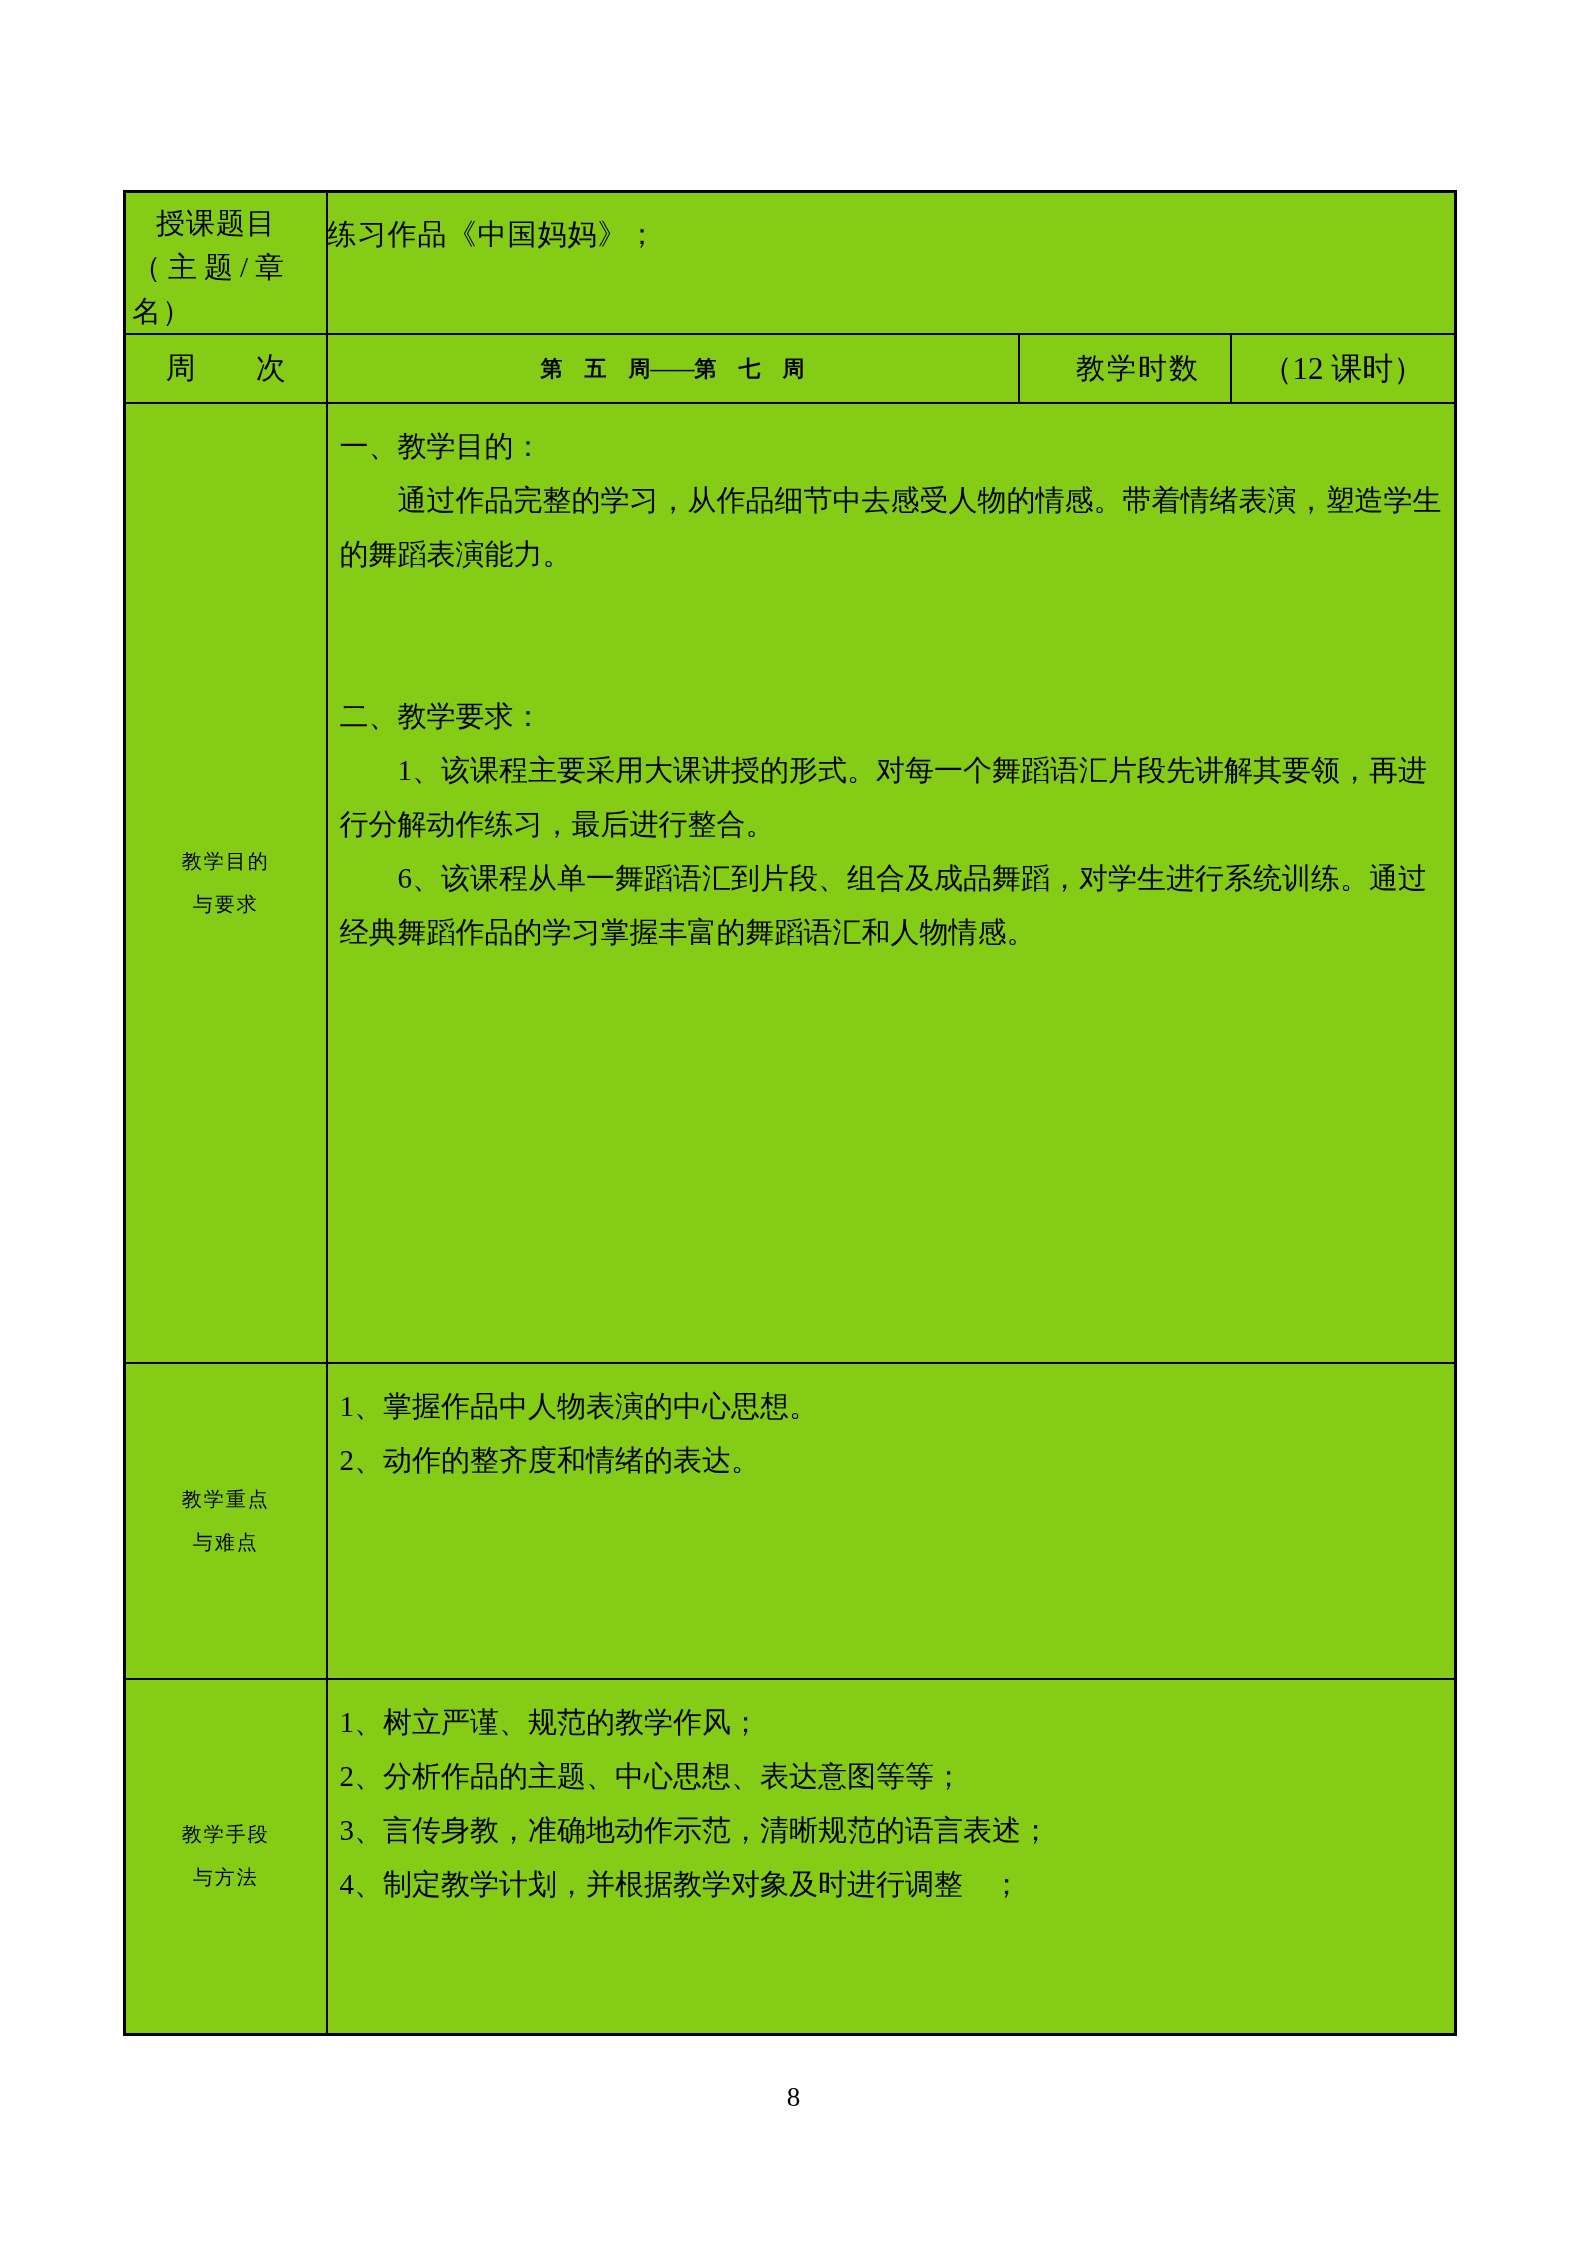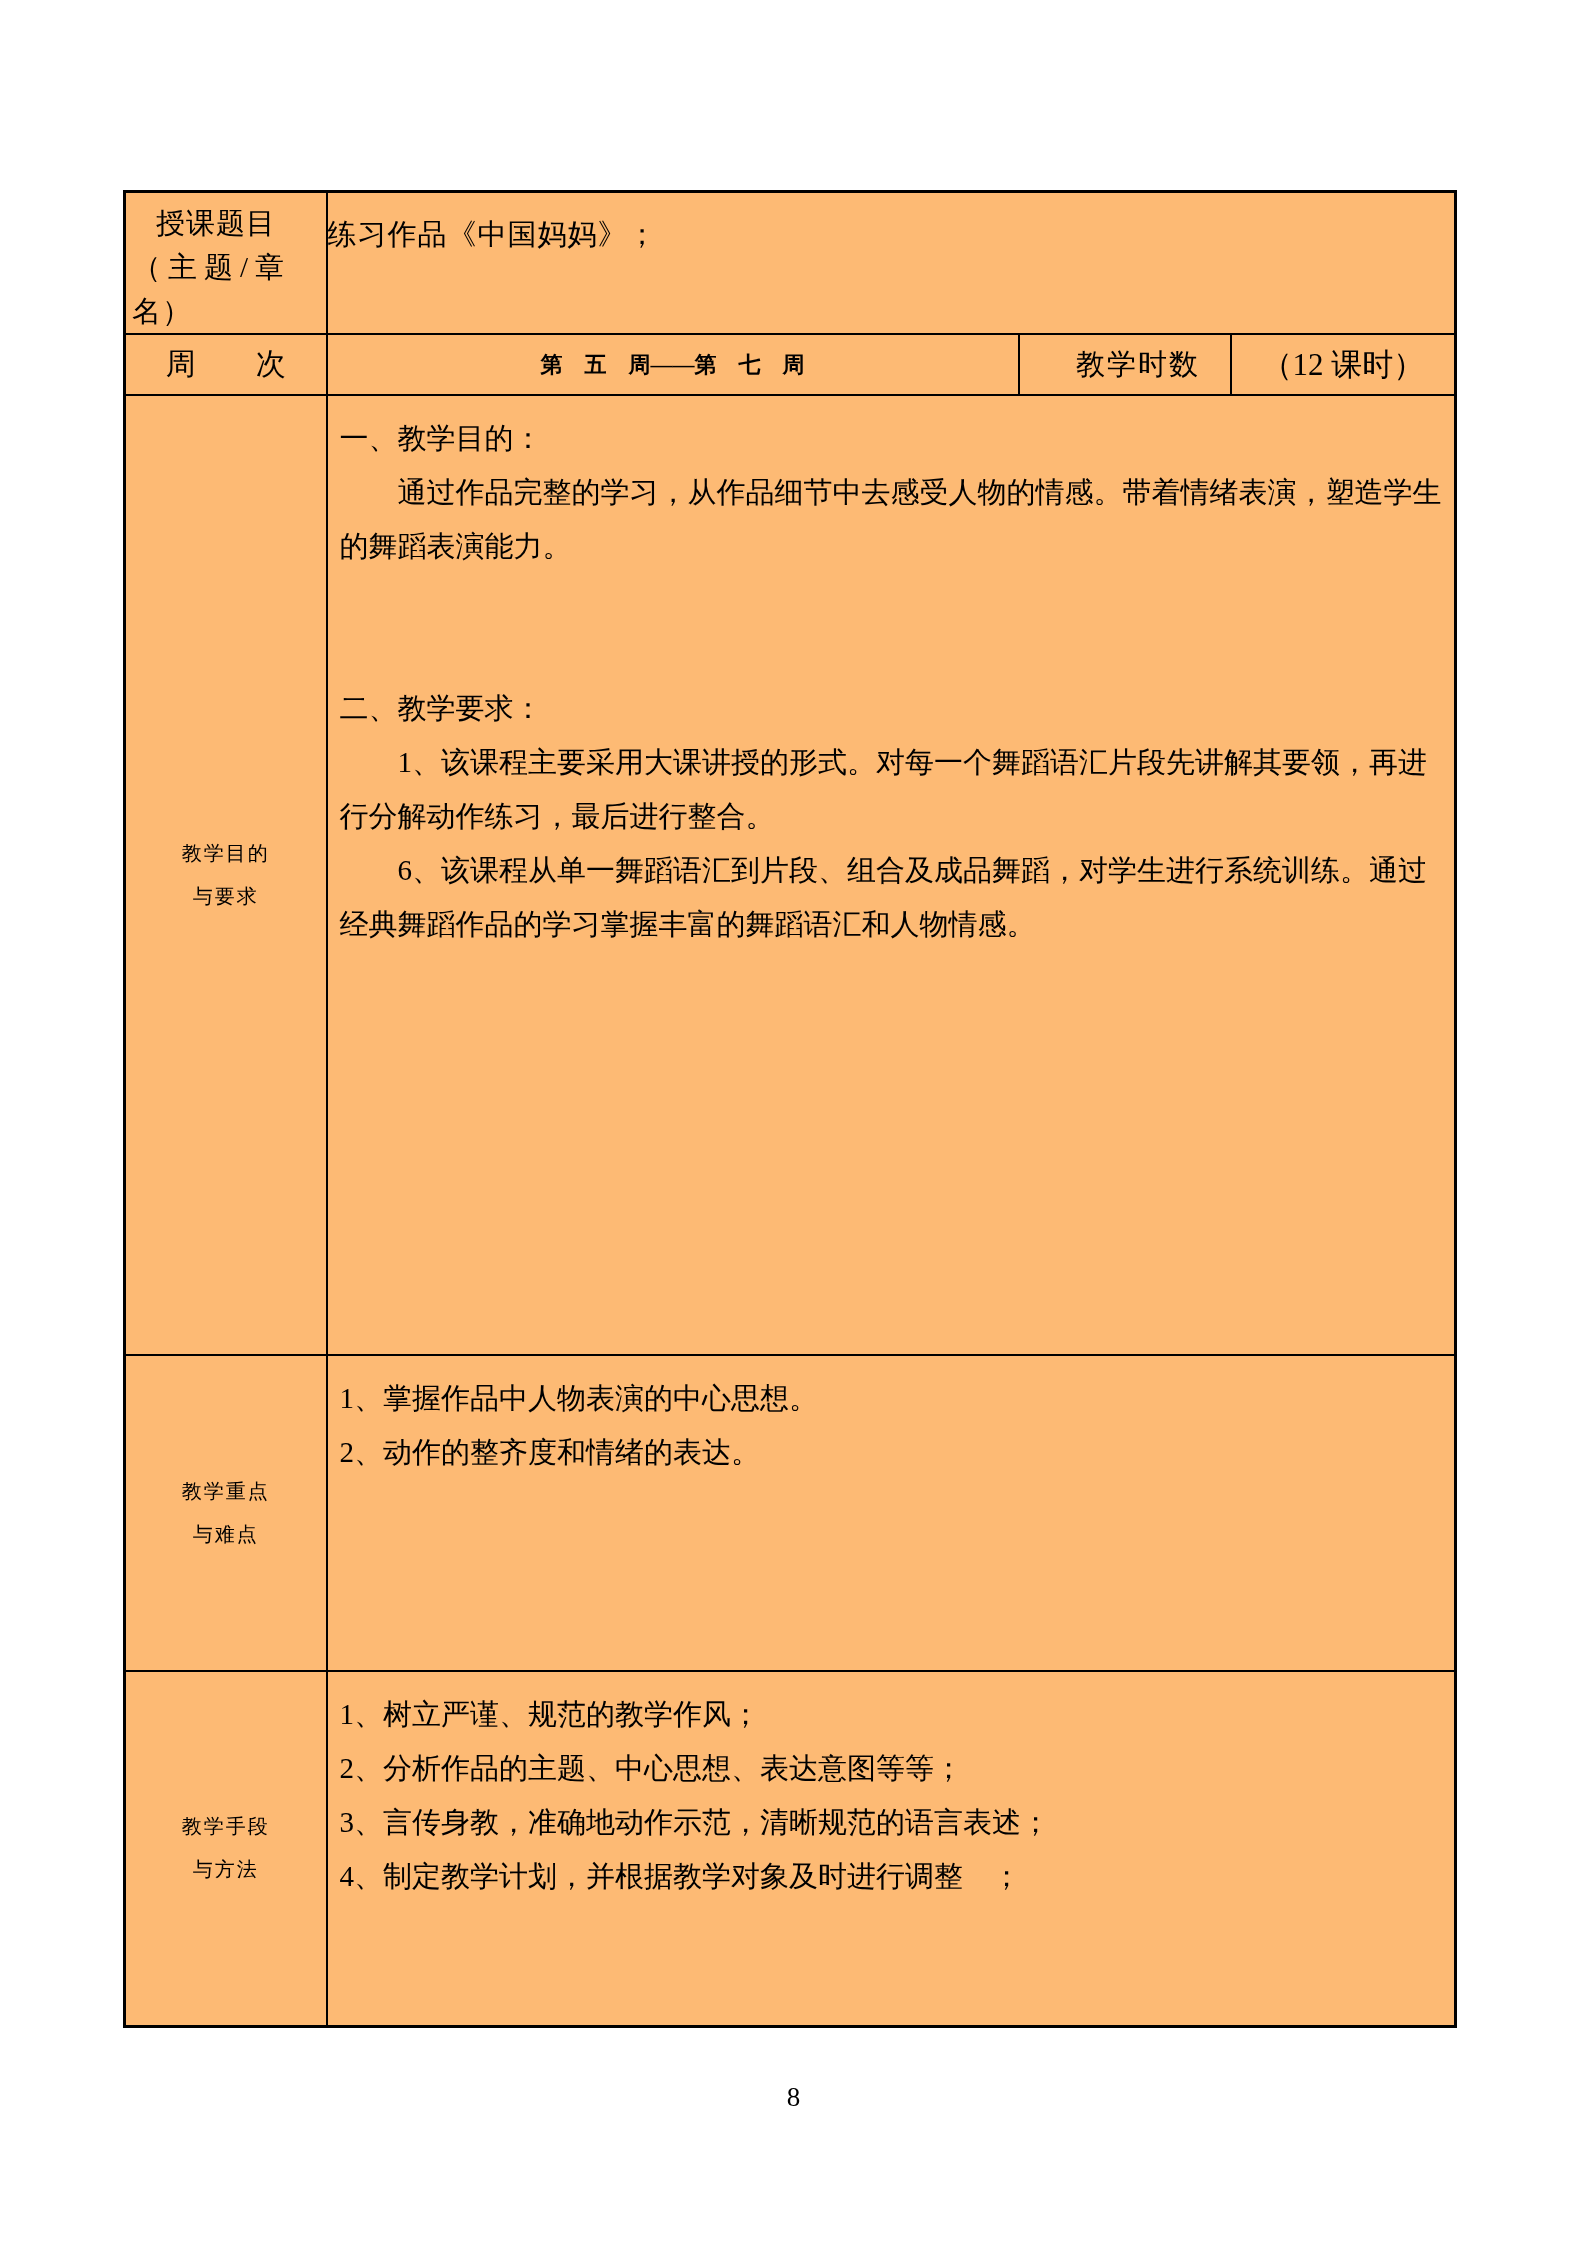--- a/index.html
+++ b/index.html
@@ -12,31 +12,31 @@
     font-family: "Liberation Serif", "DejaVu Serif", serif;
     color: #000000;
     overflow: hidden;
   }
   table.plan {
     position: absolute;
     left: 123px; top: 190px;
     width: 1331px;
     border-collapse: collapse;
     table-layout: fixed;
-    background: #fdba74;
+    background: #84cc16;
     border: 3px solid #000;
   }
   td {
     border: 2px solid #000;
     vertical-align: top;
     overflow: hidden;
     padding: 0;
   }
   tr.r1 { height: 121px; }
-  tr.r2 { height: 61px; }
+  tr.r2 { height: 69px; }
   tr.r3 { height: 960px; }
   tr.r4 { height: 316px; }
   tr.r5 { height: 355px; }
 
   
   td.title-label {
     font-size: 29px;
     line-height: 44px;
     padding: 8px 4px 0 6px;
     letter-spacing: 1px;

